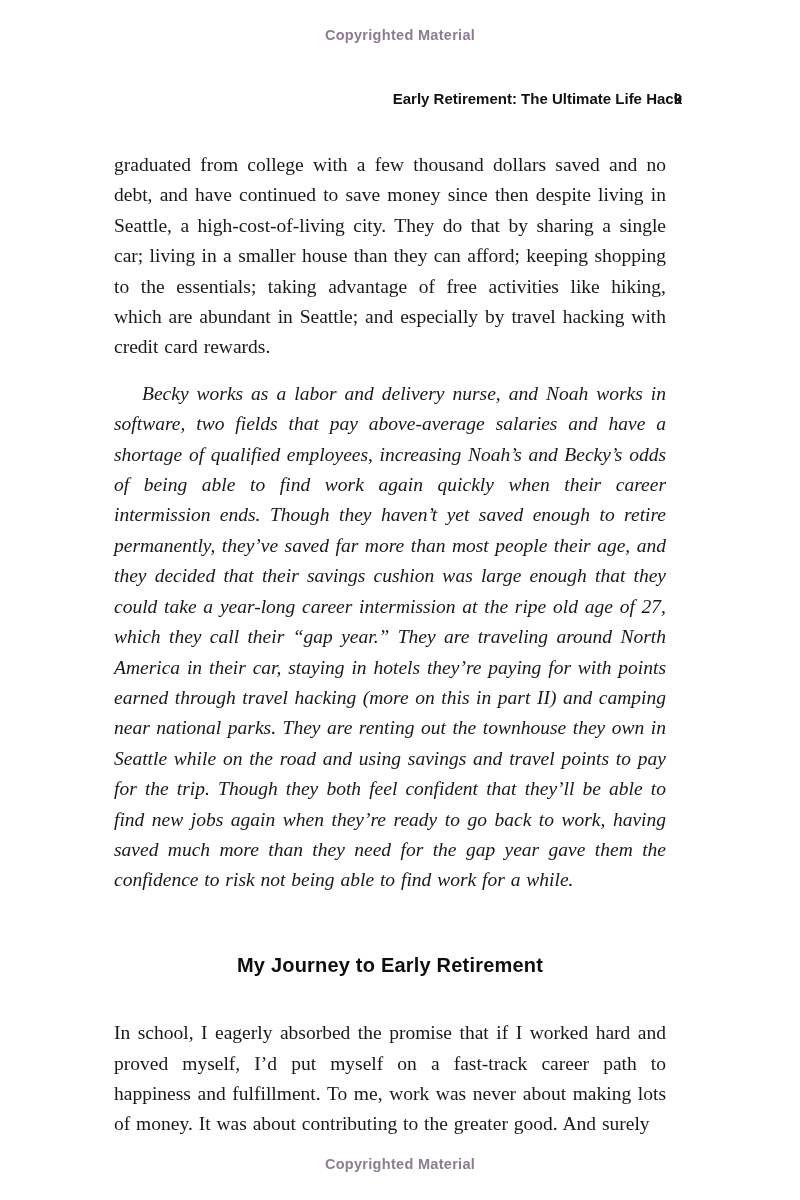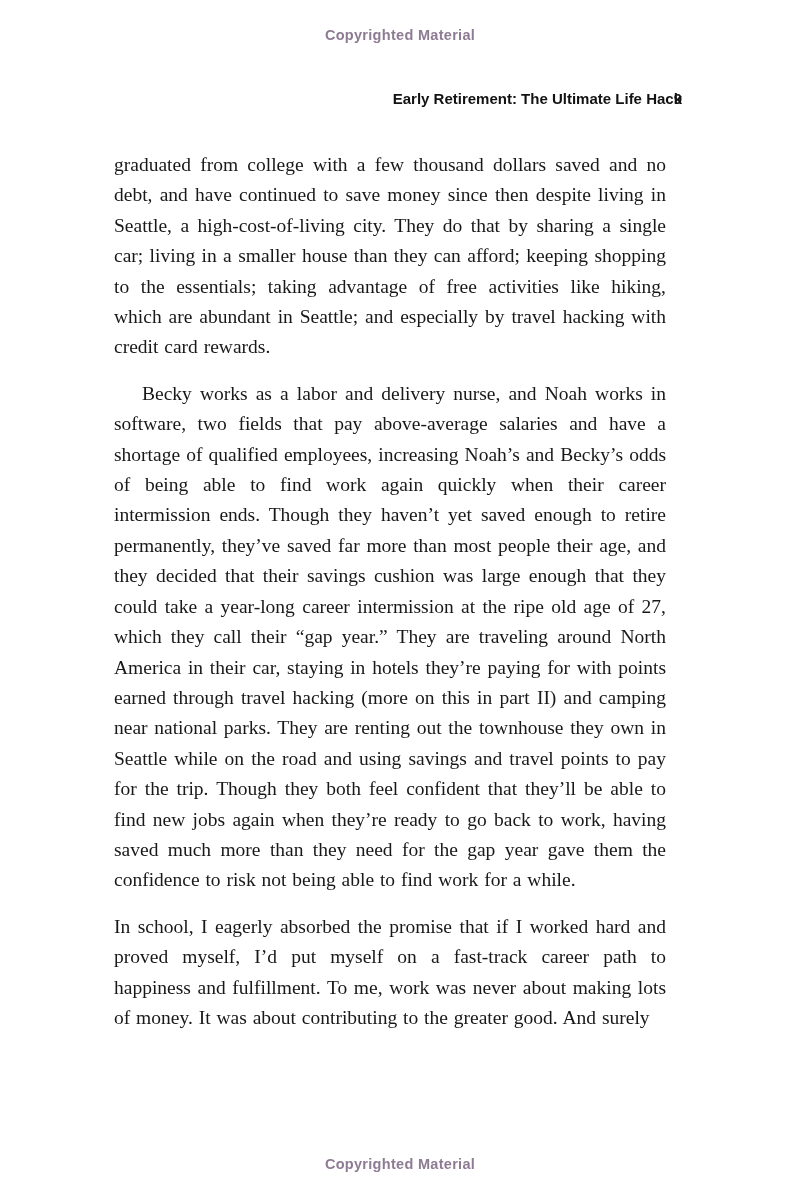--- a/index.html
+++ b/index.html
@@ -60,20 +60,21 @@
     text-align: justify;
     -webkit-hyphens: auto;
     hyphens: auto;
   }
   .body-text p {
     margin: 16px;
     word-spacing: 1px;
   }
   .body-text p.indent {
     text-indent: 28px;
+    font-style: italic;
   }
   .section-heading {
     font-family: "Liberation Sans", sans-serif;
     font-weight: bold;
     font-size: 20px;
     color: #0e0e0e;
     text-align: center;
     margin: 54px 0 38px 0;
     letter-spacing: 0.2px;
   }
@@ -86,18 +87,19 @@
   <div class="notice top">Copyrighted Material</div>
 
   <div class="running-header">
     <span class="running-title">Early Retirement: The Ultimate Life Hack</span>
     <span class="page-number">9</span>
   </div>
 
   <div class="body-text">
     <p>graduated from college with a few thousand dollars saved and no debt, and have continued to save money since then despite living in Seattle, a high-cost-of-living city. They do that by sharing a single car; living in a smaller house than they can afford; keeping shopping to the essentials; taking advantage of free activities like hiking, which are abundant in Seattle; and especially by travel hacking with credit card rewards.</p>
     <p class="indent">Becky works as a labor and delivery nurse, and Noah works in software, two fields that pay above-average salaries and have a shortage of qualified employees, increasing Noah’s and Becky’s odds of being able to find work again quickly when their career intermission ends. Though they haven’t yet saved enough to retire permanently, they’ve saved far more than most people their age, and they decided that their savings cushion was large enough that they could take a year-long career intermission at the ripe old age of 27, which they call their “gap year.” They are traveling around North America in their car, staying in hotels they’re paying for with points earned through travel hacking (more on this in part II) and camping near national parks. They are renting out the townhouse they own in Seattle while on the road and using savings and travel points to pay for the trip. Though they both feel confident that they’ll be able to find new jobs again when they’re ready to go back to work, having saved much more than they need for the gap year gave them the confidence to risk not being able to find work for a while.</p>
+    <h2 class="section-heading">My Journey to Early Retirement</h2>
     <p>In school, I eagerly absorbed the promise that if I worked hard and proved myself, I’d put myself on a fast-track career path to happiness and fulfillment. To me, work was never about making lots of money. It was about contributing to the greater good. And surely</p>
   </div>
 
   <div class="notice bottom">Copyrighted Material</div>
 
 </div>
 
 </body></html>

